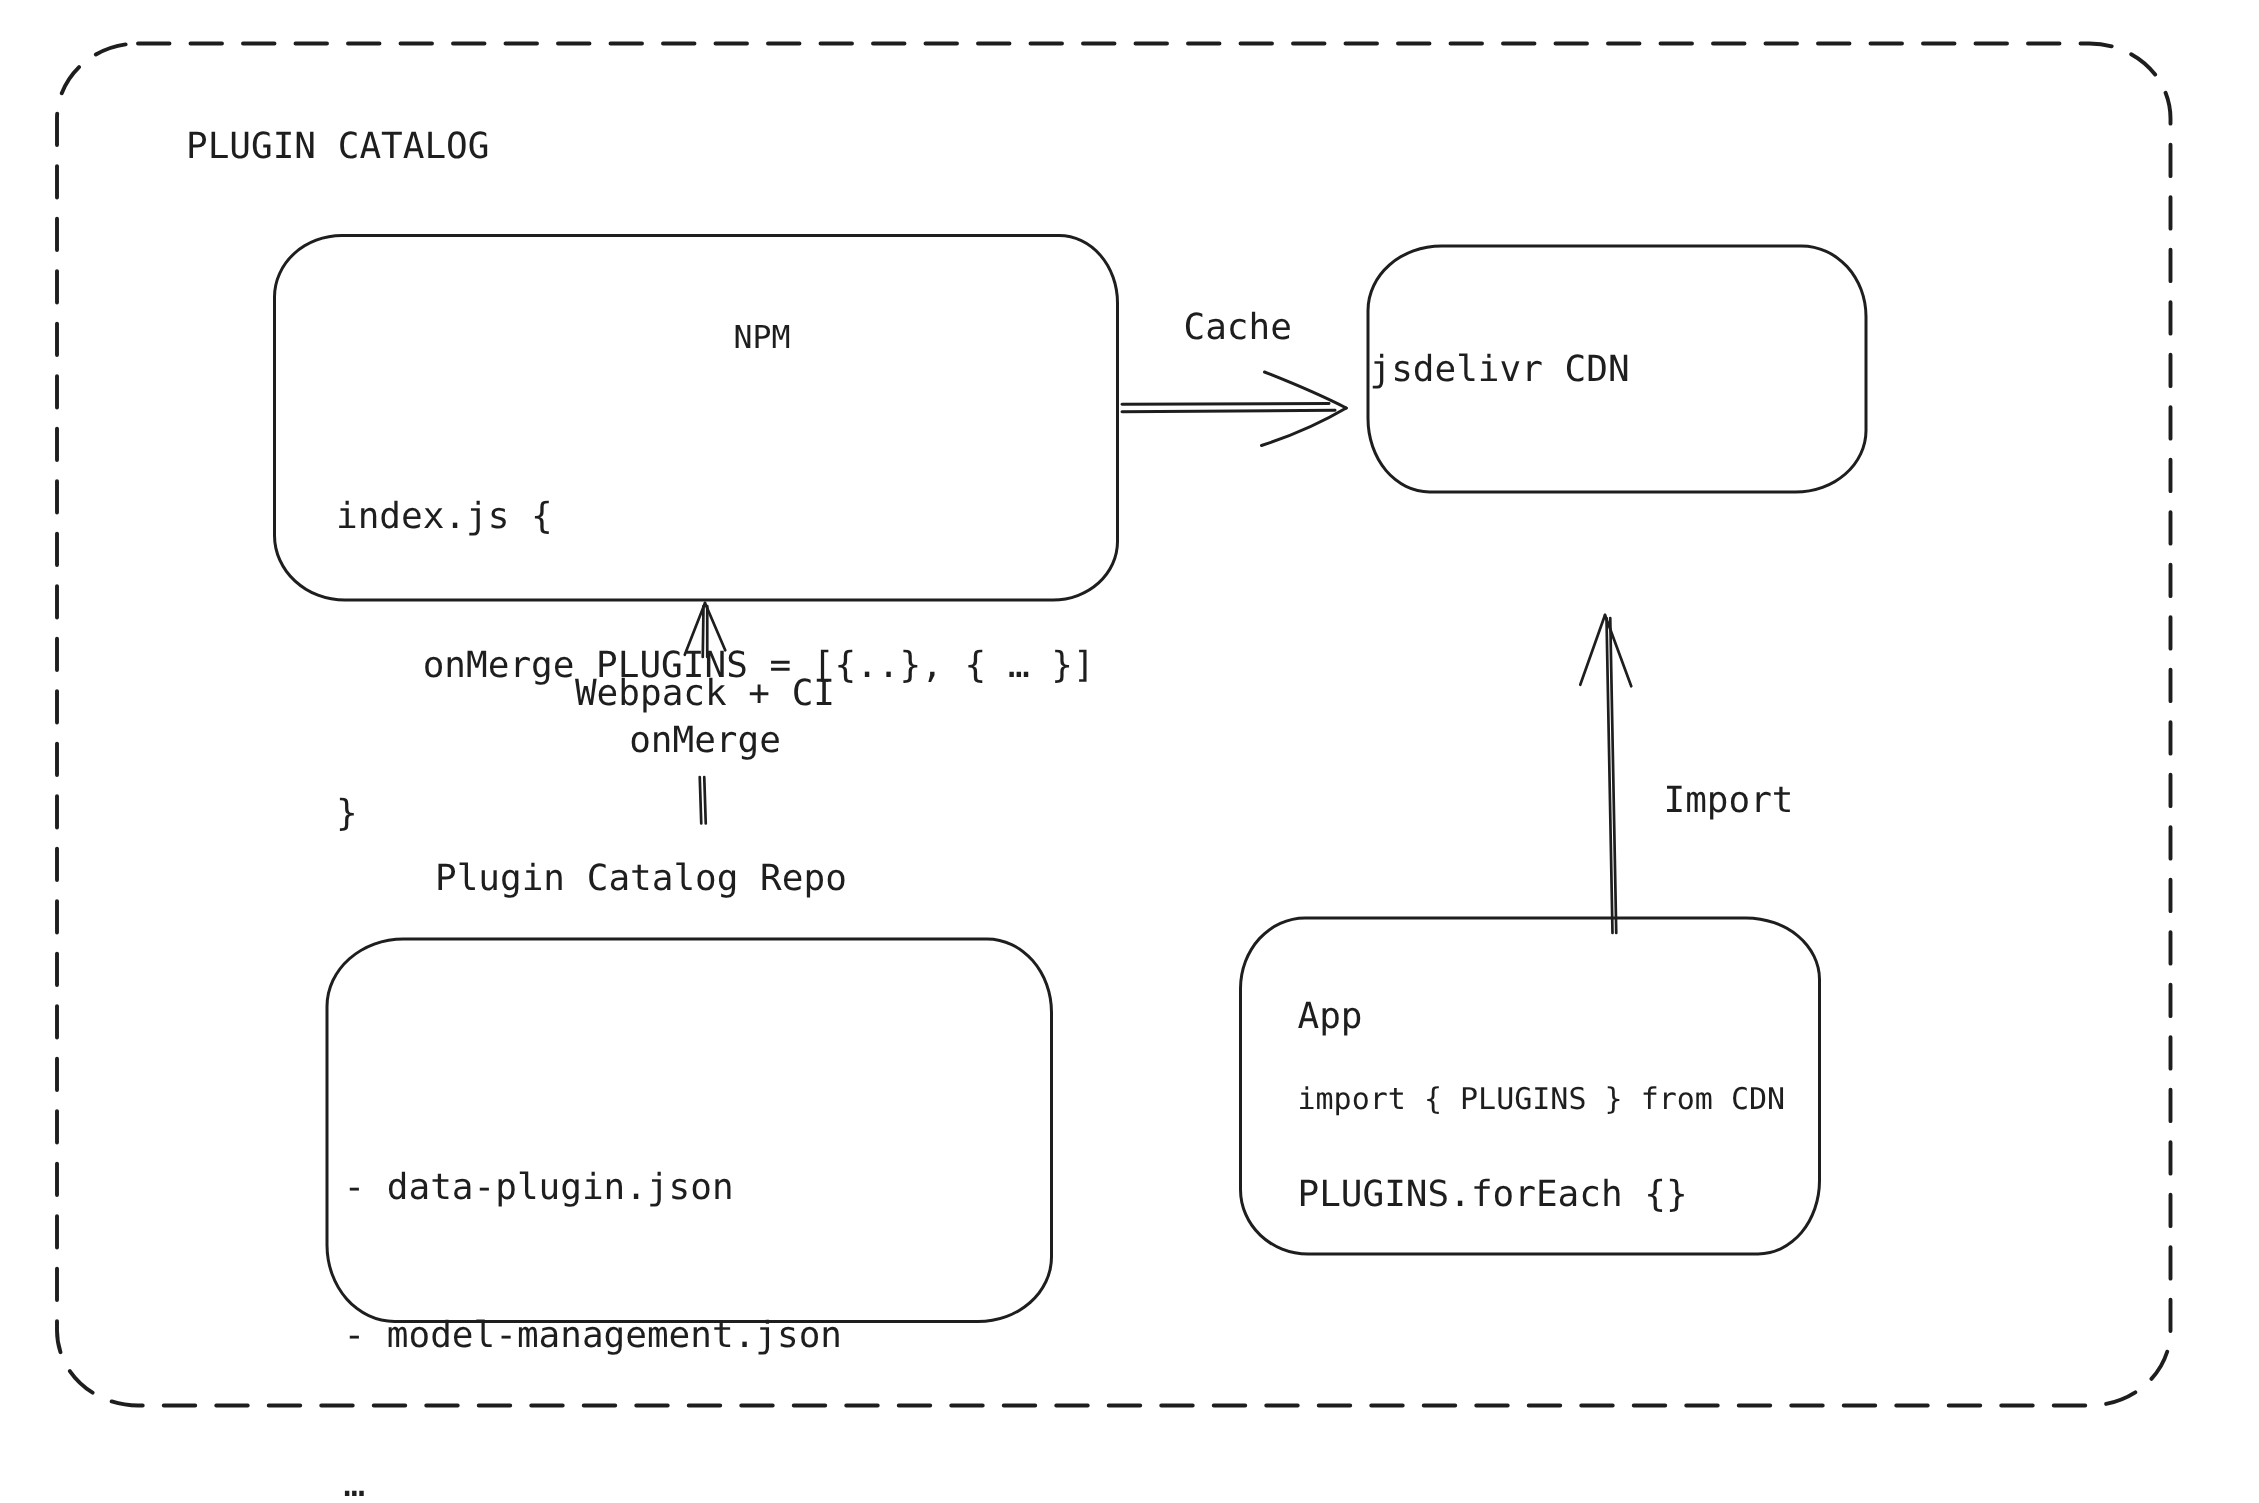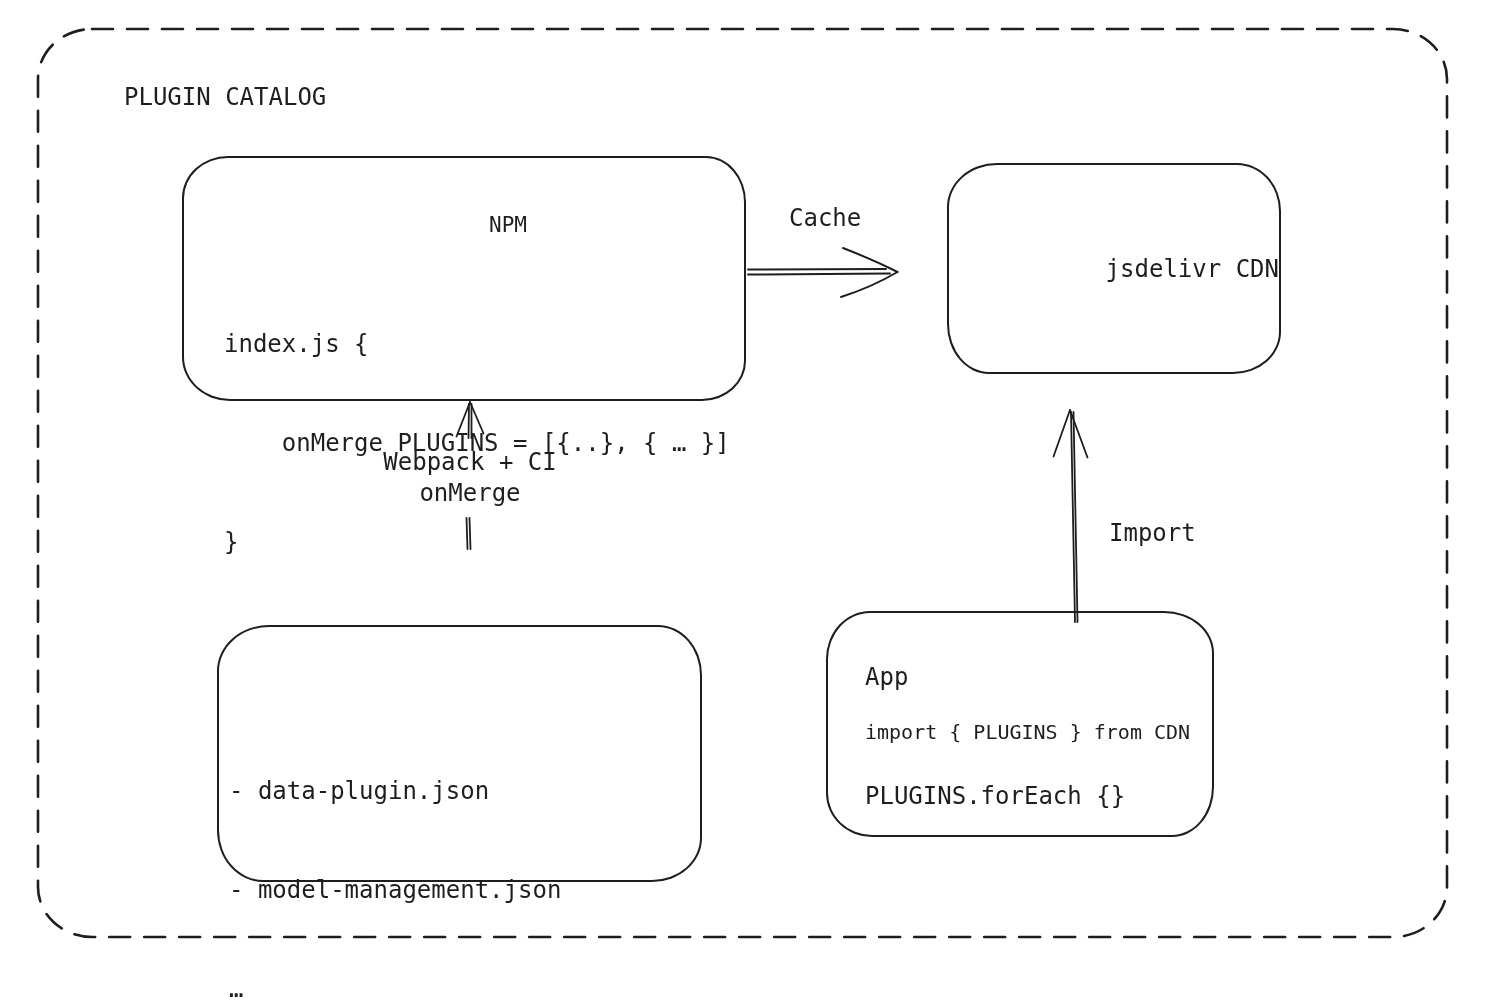--- a/index.html
+++ b/index.html
@@ -50,23 +50,23 @@
   }
   #node-npm .code-block {
     position: absolute;
     left: 40px; top: 104px;
     font-size: 24px;
     line-height: 33px;
     white-space: pre;
   }
   
   #node-cdn {
-    left: 911px; top: 163px; width: 334px; height: 211px;
+    left: 911px; top: 163px; width: 334px; height: 166px;
     border-radius: 50px 44px 48px 42px / 44px 48px 42px 50px;
-    display: flex; align-items: center; justify-content: flex-end; margin-left: 36px;
+    display: flex; align-items: center; justify-content: flex-start;
   }
   #node-cdn .node-title { font-size: 24px; }
   
   #node-repo {
     left: 217px; top: 625px; width: 485px; height: 257px;
     border-radius: 52px 44px 50px 46px / 46px 50px 44px 52px;
   }
   #node-repo .list-block {
     position: absolute;
     left: 10px; top: 82px;
@@ -147,20 +147,21 @@
 
   <div class="label" id="cache-label">Cache</div>
 
   <div class="node" id="node-cdn">
     <div class="node-title">jsdelivr CDN</div>
   </div>
 
   <div class="label" id="build-label">Webpack + CI
 onMerge</div>
 
+  <div class="label" id="repo-title">Plugin Catalog Repo</div>
 
   <div class="node" id="node-repo">
     <div class="list-block">
       <div>- data-plugin.json</div>
       <div>- model-management.json</div>
       <div>…</div>
     </div>
   </div>
 
   <div class="label" id="import-label">Import</div>

